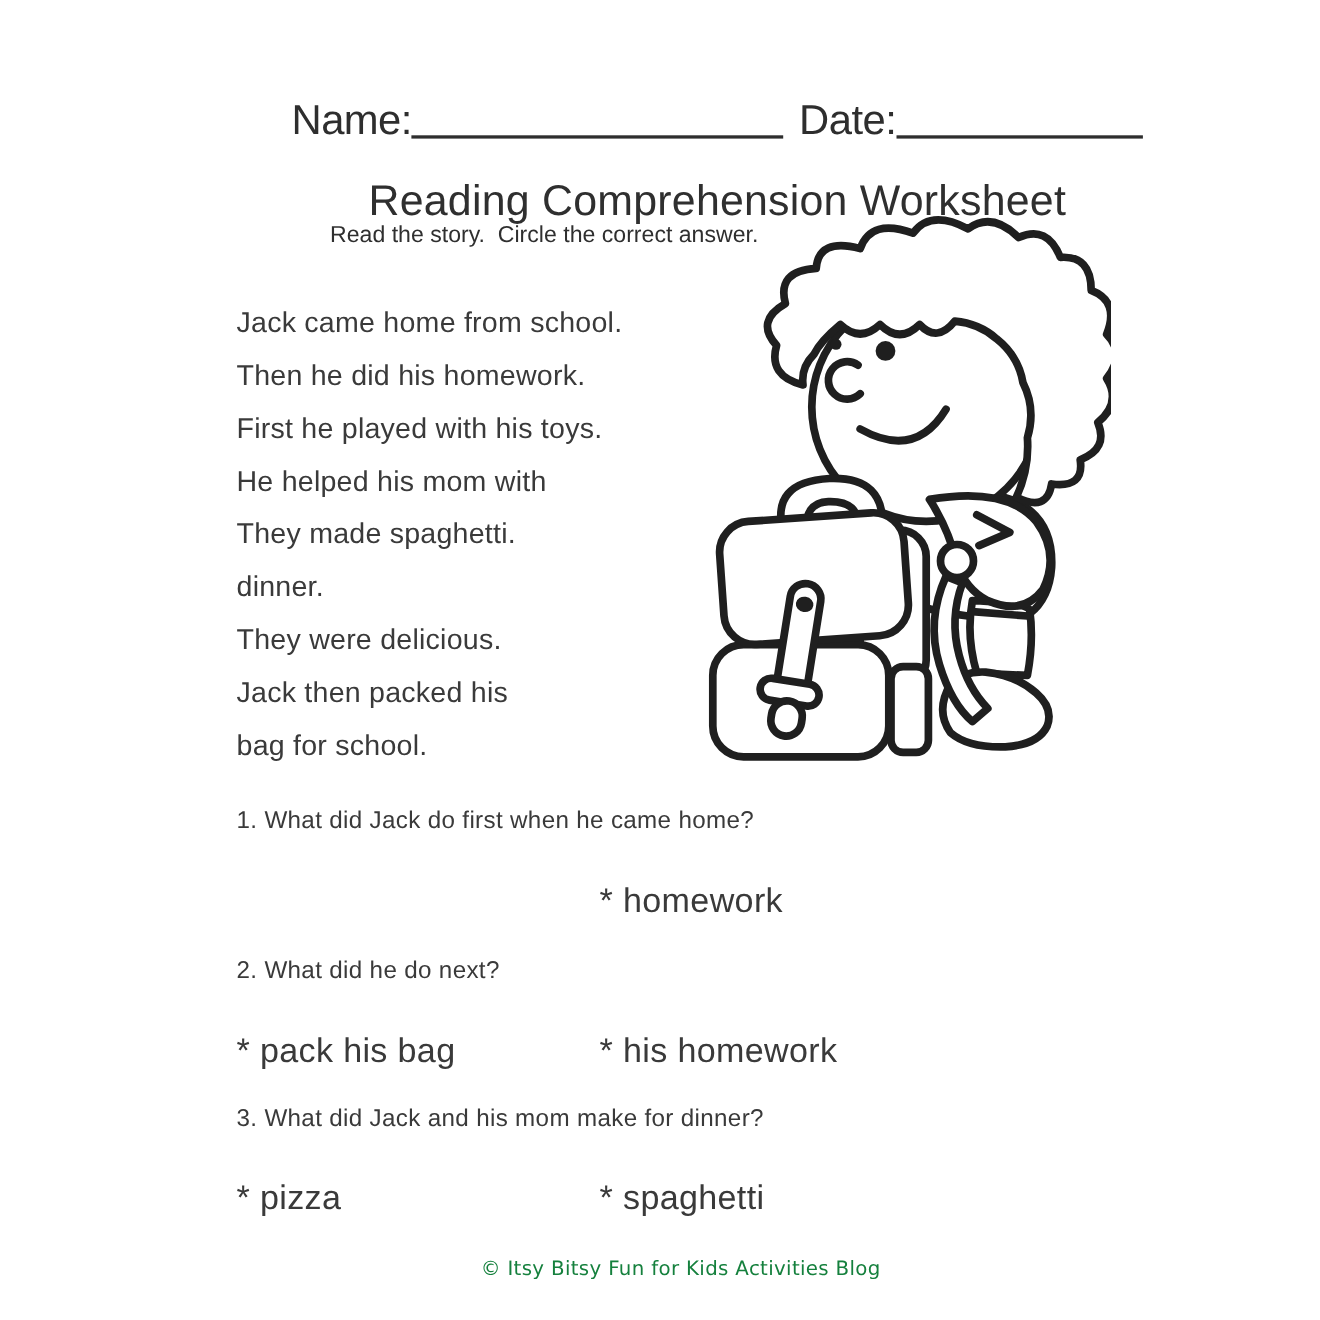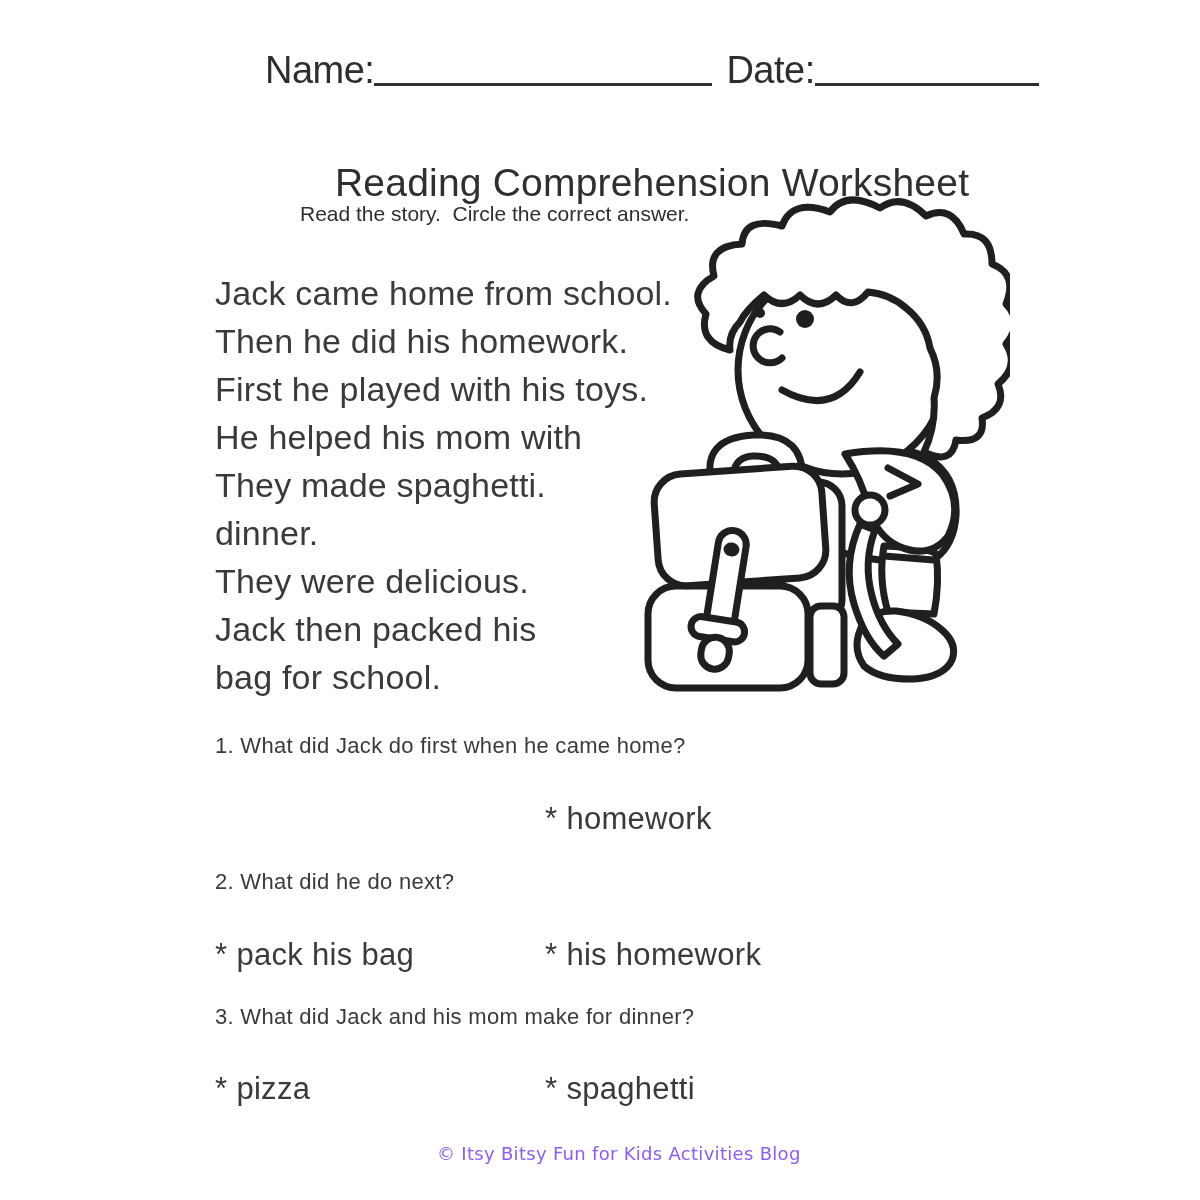--- a/index.html
+++ b/index.html
@@ -9,37 +9,37 @@
   }
   
   .name-date {
     position:absolute; top:50px; left:265px; display:flex; align-items:flex-end;
     font-size:38px; color:#2e2e2e; letter-spacing:-0.5px;
   }
   .field-label { line-height:1.1; }
   .blank { display:inline-block; border-bottom:3px solid #2e2e2e; height:10px; margin-bottom:6px; }
   .blank-name { width:338px; }
   .blank-date { width:224px; }
-  .date-label { margin-left:14px; }
+  .date-label { margin-left:14px;margin-top:40px; }
   
   .ws-title { position:absolute; left:335px; top:161px; font-size:39px; color:#2f2f2f; letter-spacing:0.2px; }
   .ws-sub   { position:absolute; left:300px; top:202px; font-size:21px; color:#2f2f2f; white-space:pre-wrap; }
   
-  .story { position:absolute; left:215px; top:269px; font-size:34px; line-height:48px; letter-spacing:0.2px; color:#3a3a3a; }
+  .story { position:absolute; left:215px; top:269px; font-size:26px; line-height:48px; letter-spacing:0.2px; color:#3a3a3a; }
   
   .q { position:absolute; left:215px; font-size:22px; letter-spacing:0.3px; color:#3a3a3a; }
   #q1 { top:733px; } #q2 { top:869px; } #q3 { top:1004px; }
   .opt { position:absolute; font-size:31px; letter-spacing:0.3px; color:#3a3a3a; }
   .row1 { top:801px; } .row2 { top:937px; } .row3 { top:1071px; }
   .colA { left:215px; } .colB { left:545px; }
   .bullet { margin-right:9px; }
   
   .footer {
     position:absolute; left:437px; top:1143px; width:420px;
-    font-family:"DejaVu Sans", sans-serif; font-size:18px; color:#8b5cf6; letter-spacing:0.3px;
+    font-family:"DejaVu Sans", sans-serif; font-size:18px; color:#15803d; letter-spacing:0.3px;
   }
   
   .illo { position:absolute; left:630px; top:192px; width:380px; height:540px; }
 </style>
 </head>
 <body>
 
 <div class="page">
 
   <div class="name-date">

